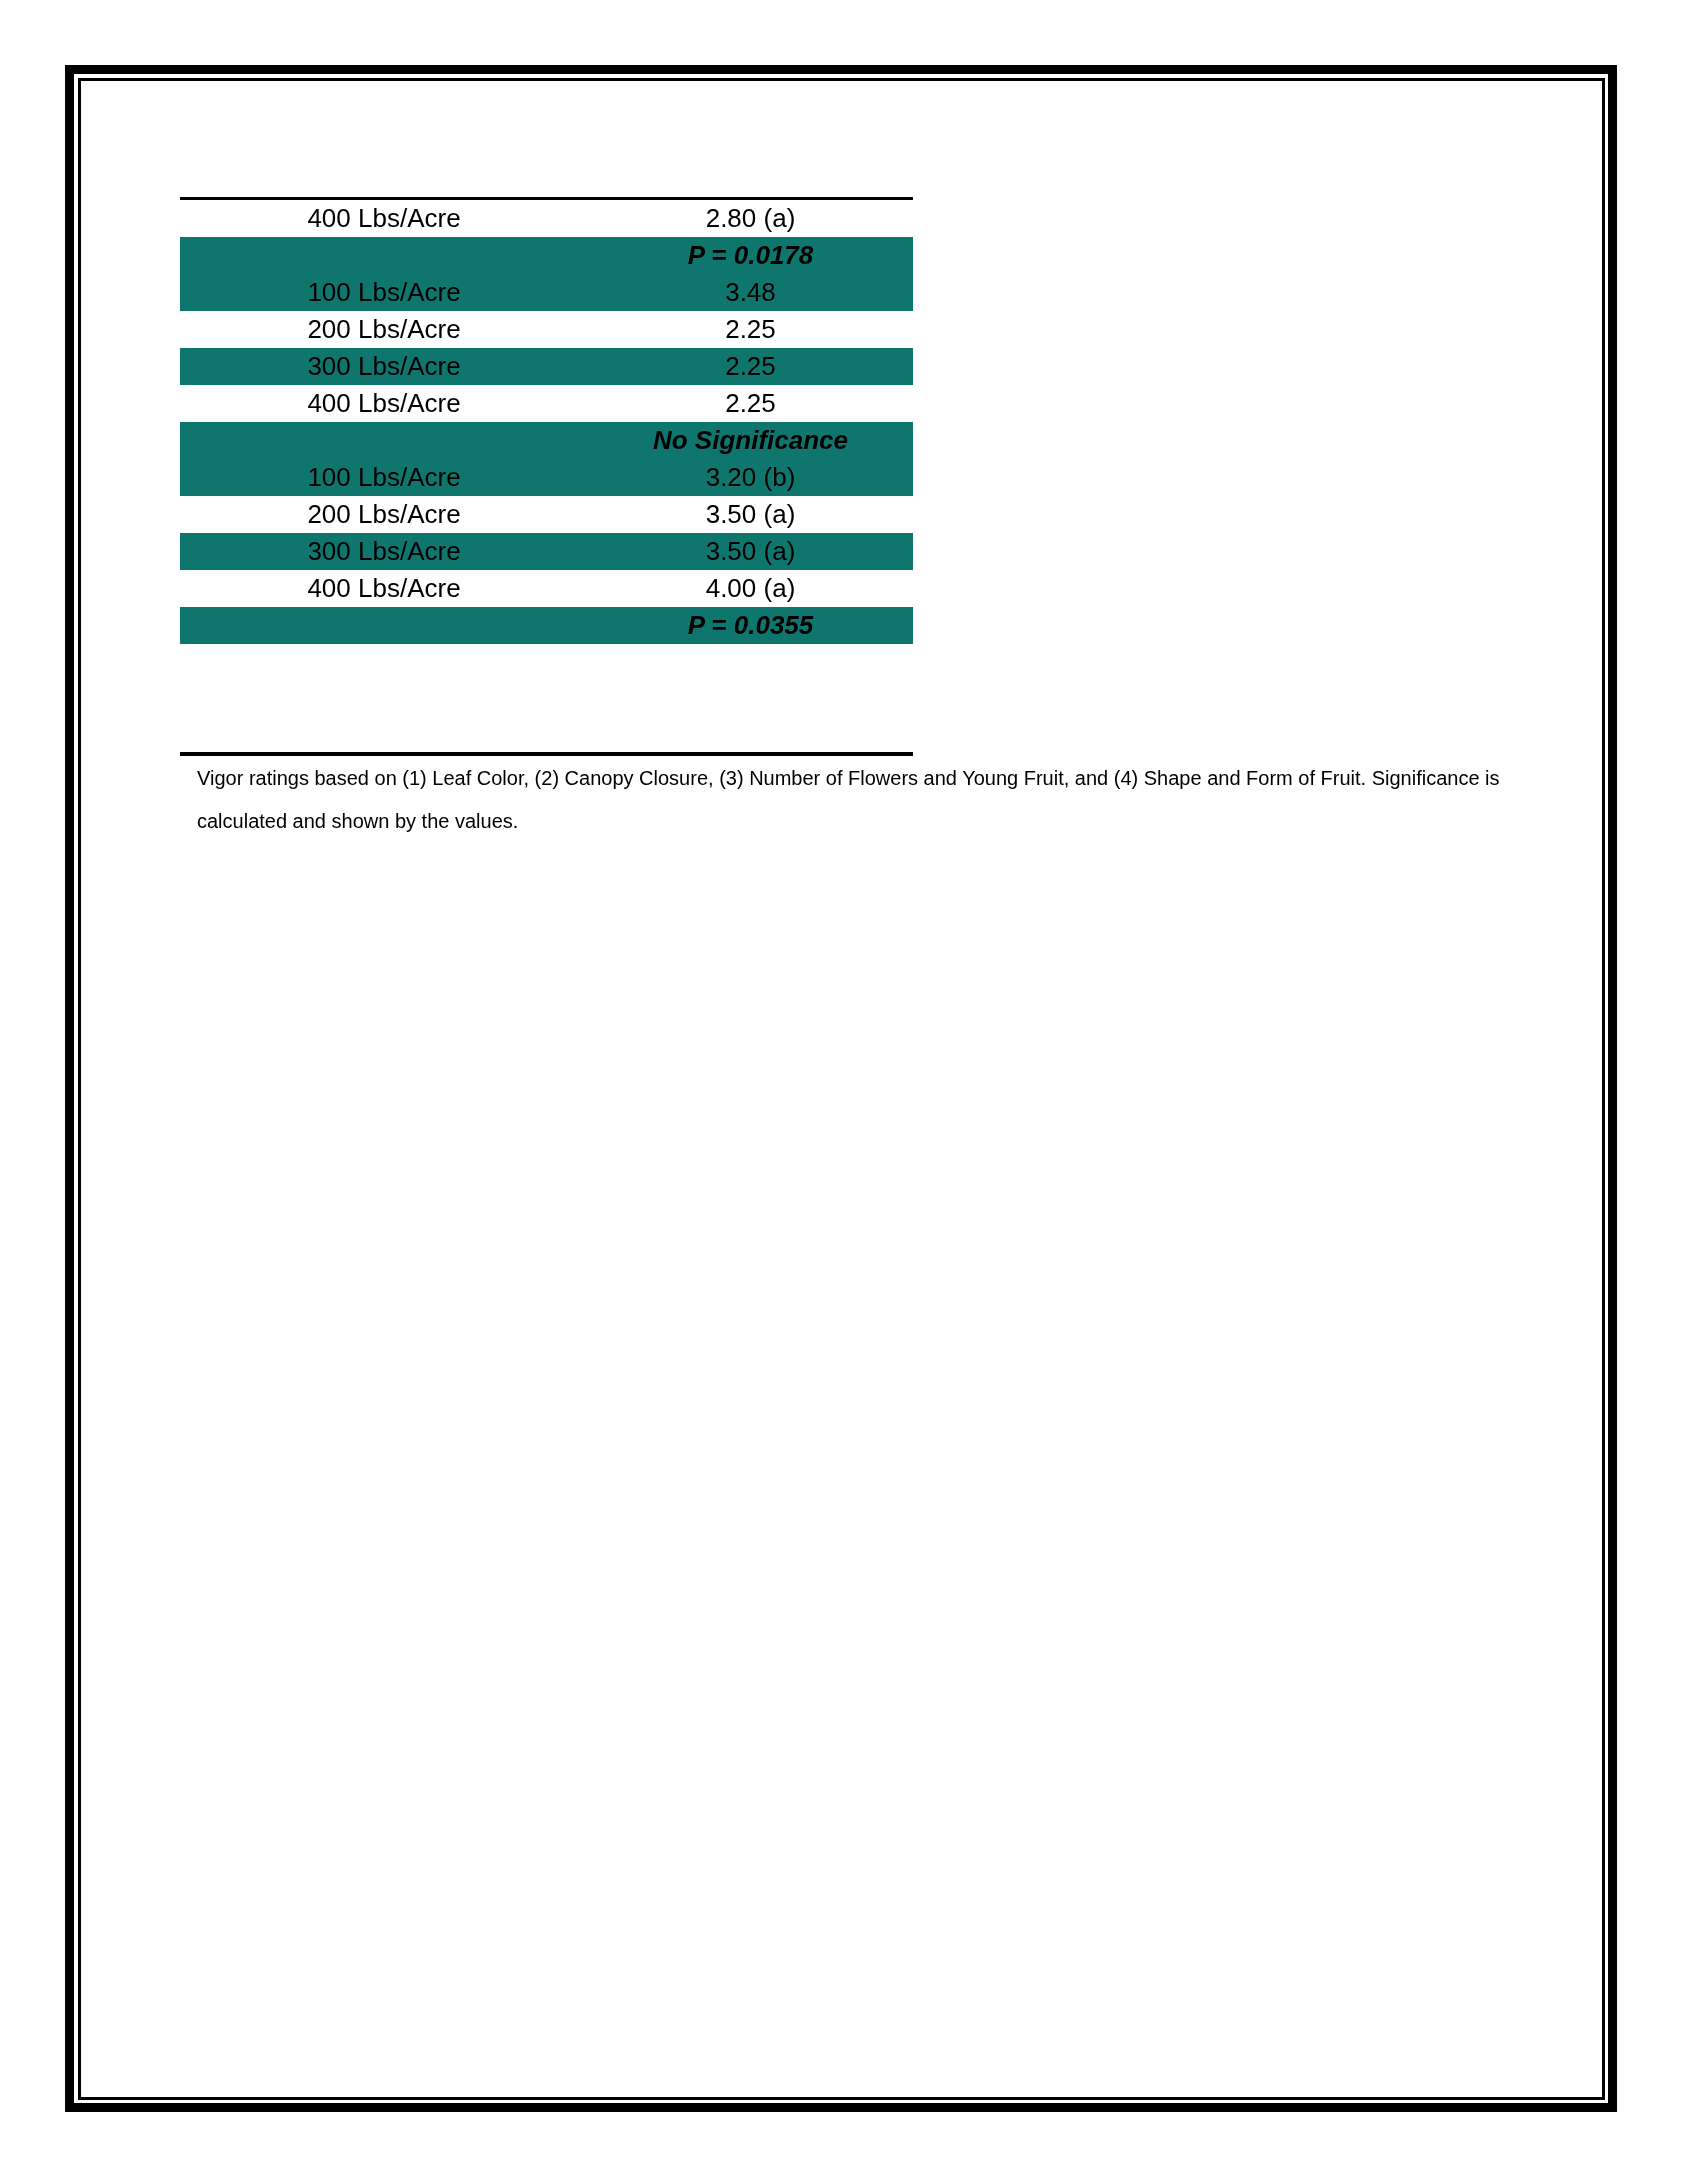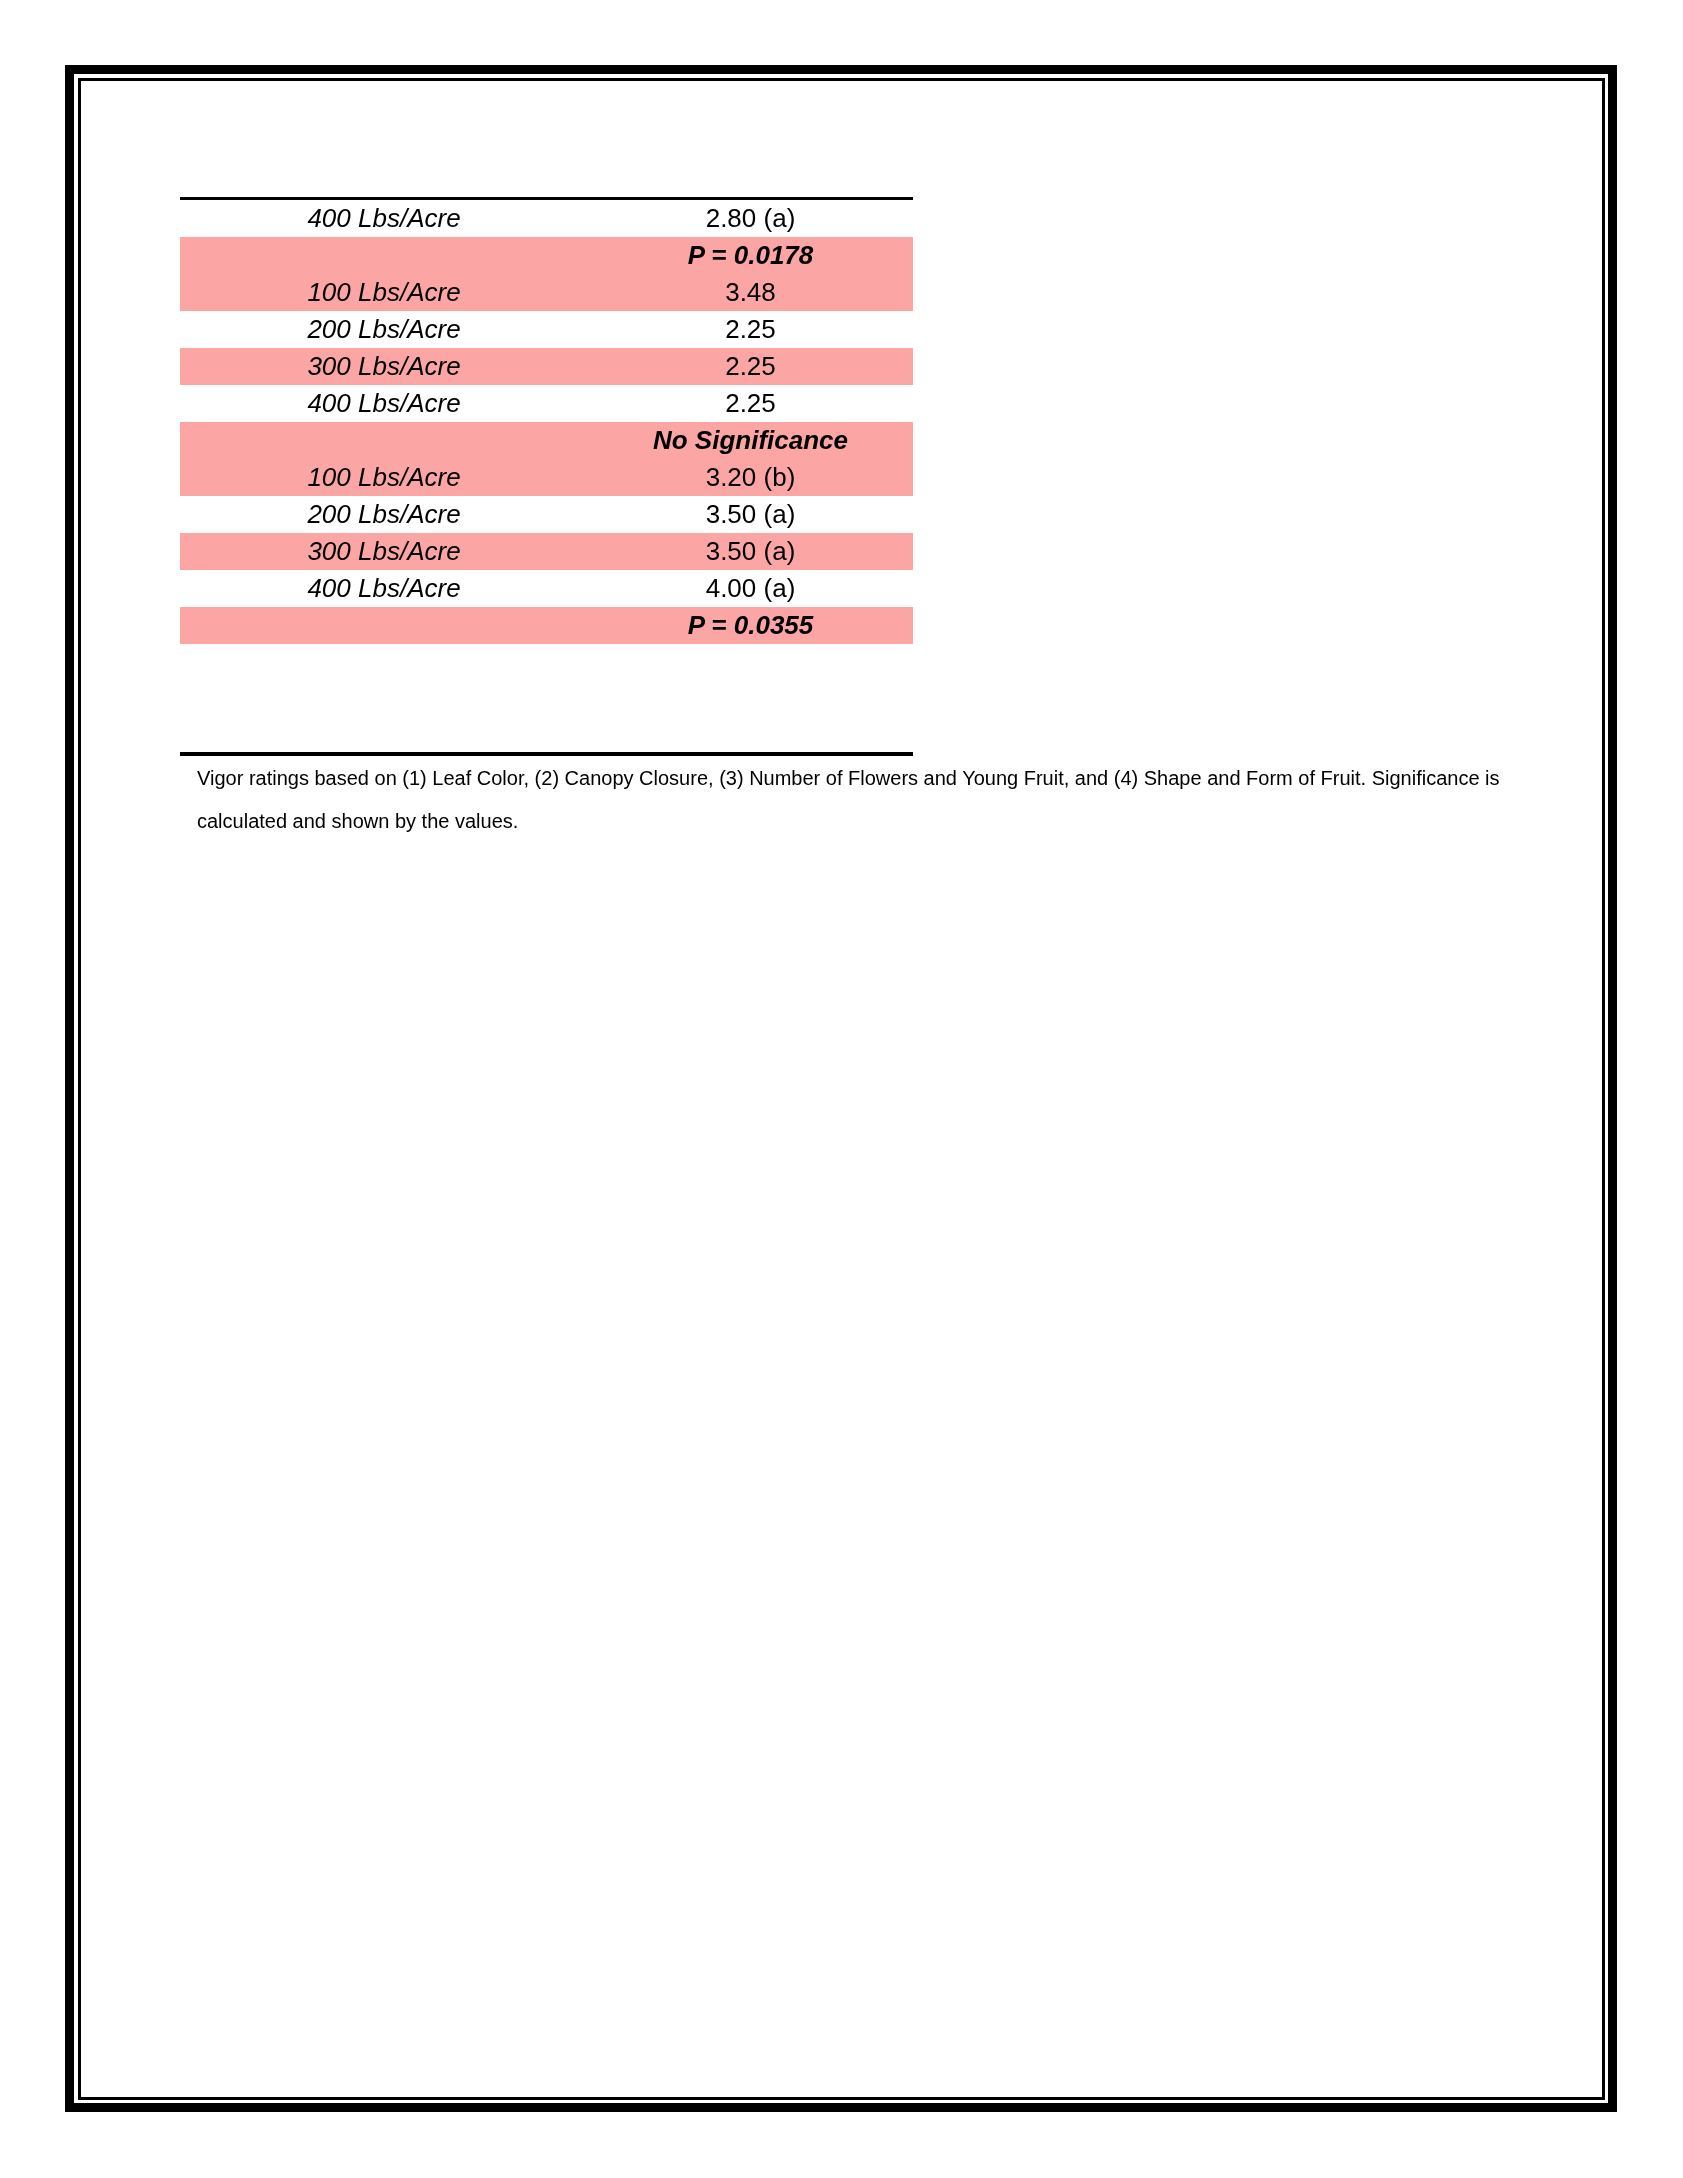--- a/index.html
+++ b/index.html
@@ -2,22 +2,22 @@
 <html><head>
 <meta charset="utf-8">
 <style>
   html, body { margin:0; padding:0; background:#ffffff; }
   body { width:1683px; height:2178px; position:relative; font-family:"Liberation Sans", sans-serif; color:#000; }
   .frame-outer { position:absolute; left:65px; top:65px; width:1552px; height:2047px; box-sizing:border-box; border:9px solid #000; }
   .frame-inner { position:absolute; left:78px; top:78px; width:1527px; height:2022px; box-sizing:border-box; border:3px solid #000; }
   .table { position:absolute; left:180px; top:197px; width:733px; }
   .rule { height:3px; background:#000; }
   .row { height:37px; display:flex; align-items:center; font-size:26px; line-height:37px; }
-  .row.shaded { background:#fca5a5; }
-  .c1 { width:408px; text-align:center;font-style:italic; }
+  .row.shaded { background:#0f766e; }
+  .c1 { width:408px; text-align:center; }
   .c2 { width:325px; text-align:center; }
   .group { font-weight:bold; }
   .group .c1 { text-align:left; }
   .stat { font-weight:bold; font-style:italic; }
   .note { position:absolute; left:197px; top:752px; width:1307px; font-size:20px; line-height:43px; }
   .bottom-rule { position:absolute; left:180px; top:752px; width:733px; height:4px; background:#000; }
 </style>
 </head>
 <body>
 

